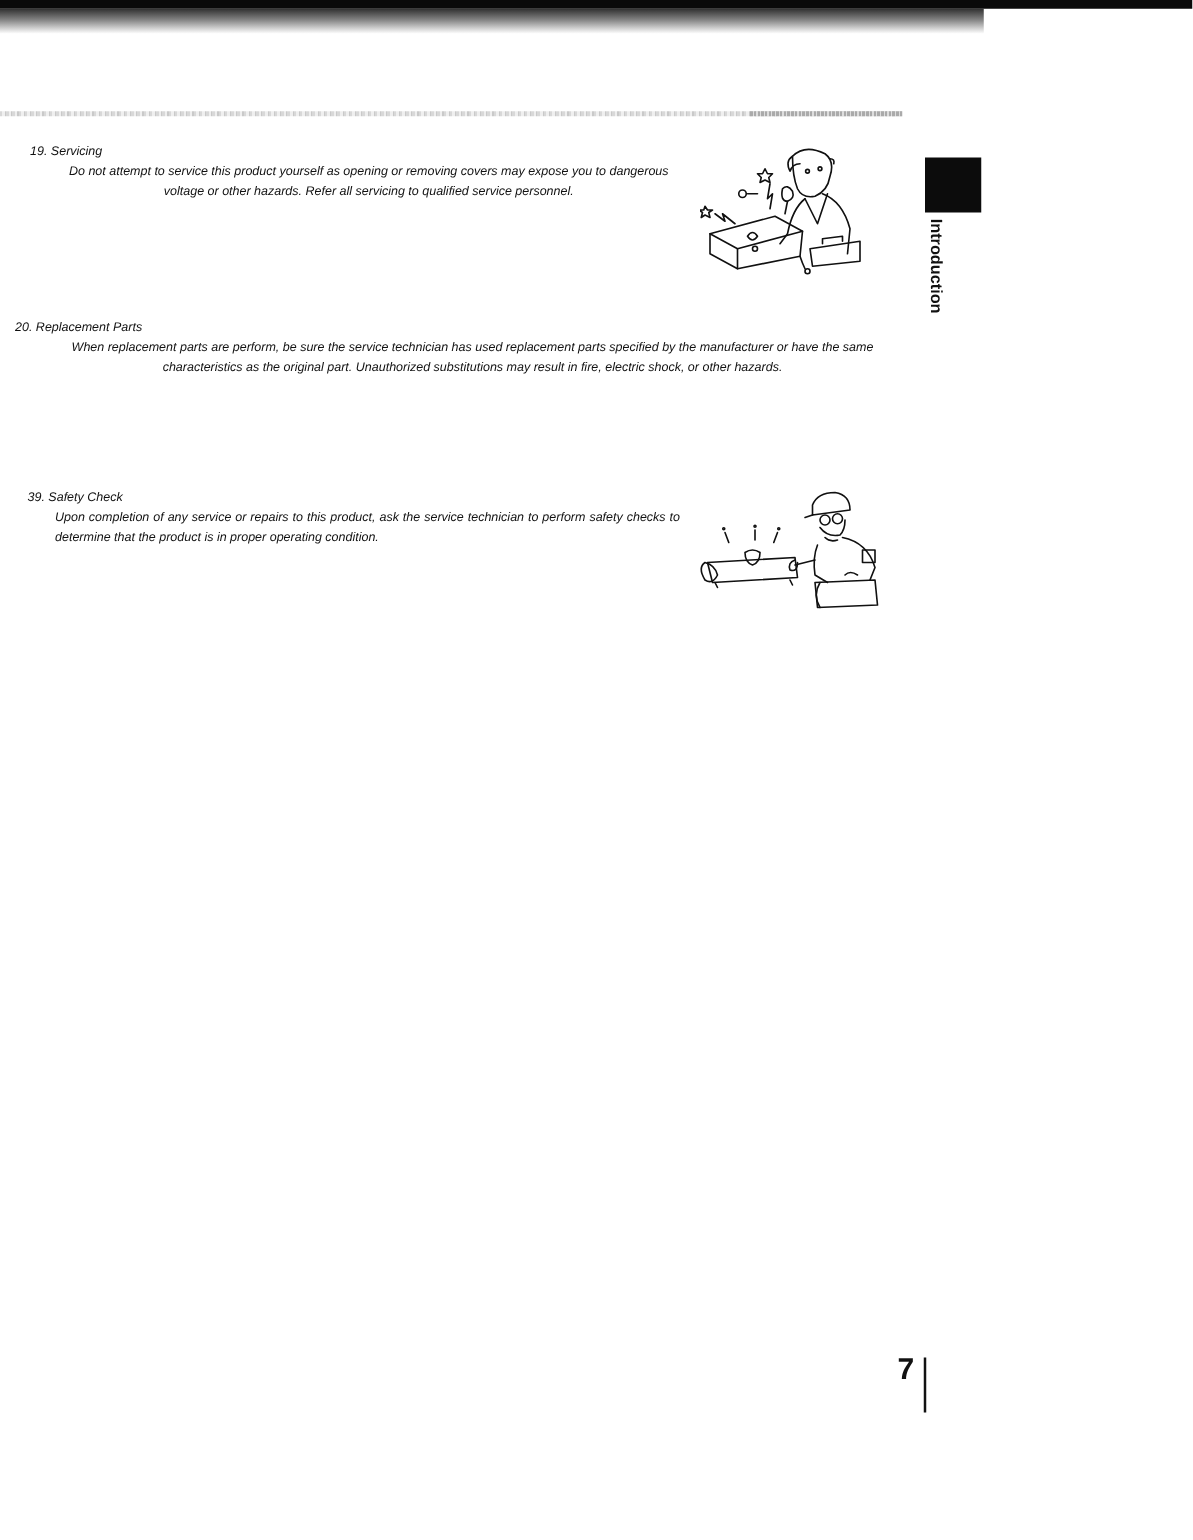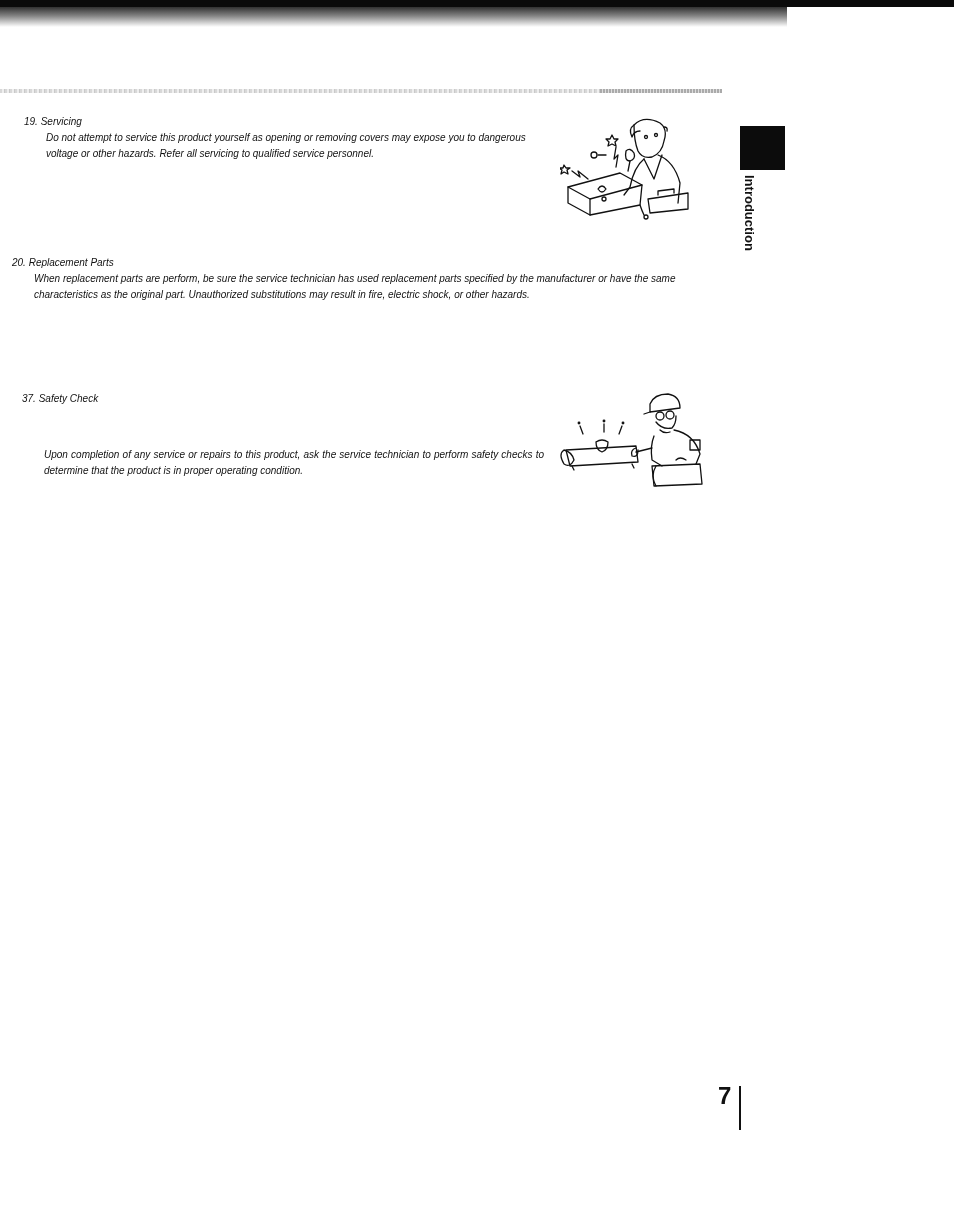--- a/index.html
+++ b/index.html
@@ -19,22 +19,22 @@
     .rule {
       position: absolute; left: 0; top: 89px; width: 722px; height: 4px;
       background: repeating-linear-gradient(90deg, #d8d8d8 0 2px, #efefef 2px 4px, #c9c9c9 4px 5px);
     }
     .rule-dark {
       position: absolute; left: 600px; top: 89px; width: 122px; height: 4px;
       background: repeating-linear-gradient(90deg, #aaa 0 2px, #ddd 2px 3px);
     }
     .item { position: absolute; font-size: 10px; line-height: 16px; font-style: italic; }
     .item .heading { margin-left: 0; }
-    .item .body { margin-left: 22px; }
-    .item.justify .body { text-align: justify; margin-top: 40px; }
+    .item .body { margin-left: 22px; text-align: center; }
+    .item.justify .body { text-align: justify; }
     #item19 { left: 24px; top: 114px; width: 520px; }
     #item20 { left: 12px; top: 255px; width: 710px; }
     #item21 { left: 22px; top: 391px; width: 522px; }
     .illus { position: absolute; }
     #illus1 { left: 560px; top: 115px; width: 132px; height: 105px; }
     #illus2 { left: 556px; top: 390px; width: 150px; height: 100px; }
     .tab-block {
       position: absolute; left: 740px; top: 126px; width: 45px; height: 44px; background: #0c0c0c;
     }
     .tab-label {
@@ -96,21 +96,21 @@
     <circle cx="86" cy="102" r="2"></circle>
   </svg>
 </div>
 
 <div class="item" id="item20">
   <div class="heading">20. Replacement Parts</div>
   <div class="body">When replacement parts are perform, be sure the service technician has used replacement parts specified by the manufacturer or have the same characteristics as the original part. Unauthorized substitutions may result in fire, electric shock, or other hazards.</div>
 </div>
 
 <div class="item justify" id="item21">
-  <div class="heading">37. Safety Check</div>
+  <div class="heading">39. Safety Check</div>
   <div class="body">Upon completion of any service or repairs to this product, ask the service technician to perform safety checks to determine that the product is in proper operating condition.</div>
 </div>
 
 <div class="illus" id="illus2">
   <svg width="150" height="100" viewBox="0 0 150 100" fill="none" stroke="#111" stroke-width="1.3" stroke-linecap="round" stroke-linejoin="round">
 
     <path d="M24 36 l3 8"></path>
       <circle cx="23" cy="33" r="0.8"></circle>
     <path d="M48 34 l0 8"></path>
       <circle cx="48" cy="31" r="0.8"></circle>

